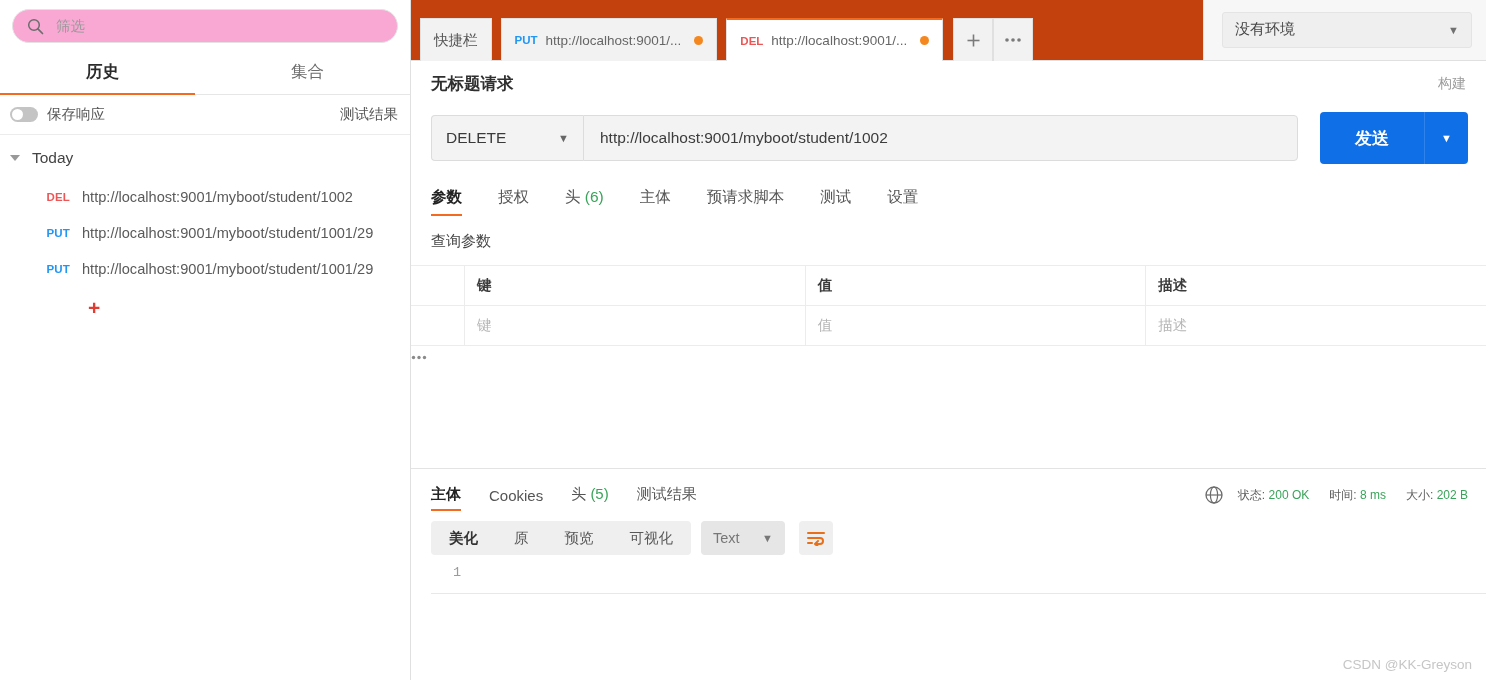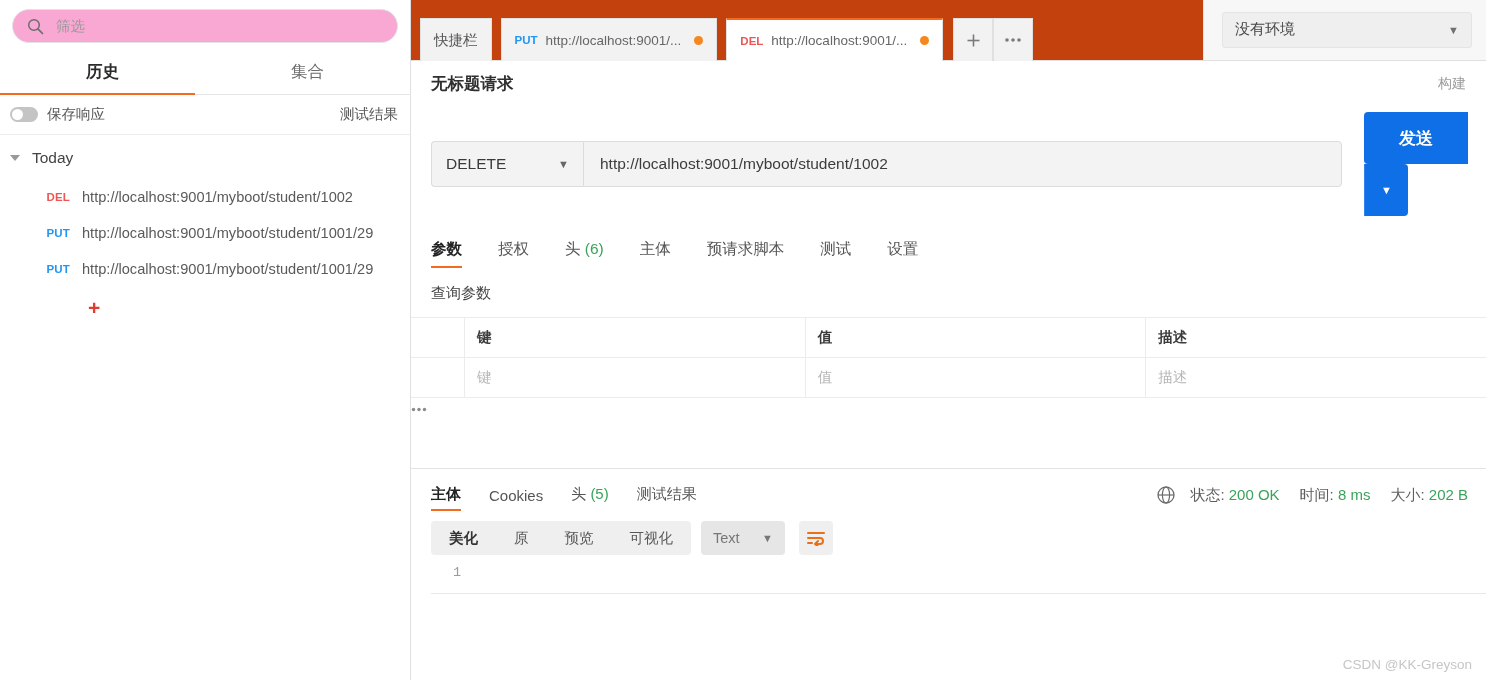--- a/index.html
+++ b/index.html
@@ -176,21 +176,21 @@
     font-size: 15.5px; color: #3a3a3a; cursor: pointer;
   }
   .method-box .chev { color: #666; }
   .url-box {
     flex: 1 1 auto; height: 46px;
     background: #f3f3f3; border: 1px solid #dcdcdc;
     border-radius: 0 4px 4px 0;
     display: flex; align-items: center; padding: 0 16px;
     font-size: 15.5px; color: #3c3c3c;
   }
-  .send-grp { display: flex; margin-left: 22px; flex-direction: column; }
+  .send-grp { display: flex; margin-left: 22px; }
   .send-btn {
     width: 104px; height: 52px; background: #0f6fe6;
     color: #fff; font-size: 17px; font-weight: bold;
     display: flex; align-items: center; justify-content: center;
     border-radius: 4px 0 0 4px; cursor: pointer;
   }
   .send-caret {
     width: 44px; height: 52px; background: #0f6fe6;
     border-left: 1px solid #2f83ea;
     border-radius: 0 4px 4px 0;
@@ -251,21 +251,21 @@
   .resp-tab.active::after {
     content: ""; position: absolute; left: 0; right: 0; bottom: 0;
     height: 2.5px; background: #f26b21;
   }
   .resp-tab .cnt { color: #3aa35a; font-weight: normal; }
   .resp-meta {
     margin-left: auto; display: flex; align-items: center;
     padding-bottom: 6px;
   }
   .globe-icon { width: 20px; height: 20px; margin-right: 14px; }
-  .meta-item { font-size: 15px; color: #5f5f5f; margin-right: 20px; white-space: nowrap; }
+  .meta-item { font-size: 12px; color: #5f5f5f; margin-right: 20px; white-space: nowrap; }
   .meta-item .v { color: #3aa35a; }
   .meta-item:last-child { margin-right: 0; }
 
   .fmt-bar { display: flex; align-items: center; padding: 10px 20px 0 20px; }
   .seg {
     display: flex; height: 34px; background: #efefef; border-radius: 4px;
     overflow: hidden;
   }
   .seg-item {
     display: flex; align-items: center; padding: 0 18px;

